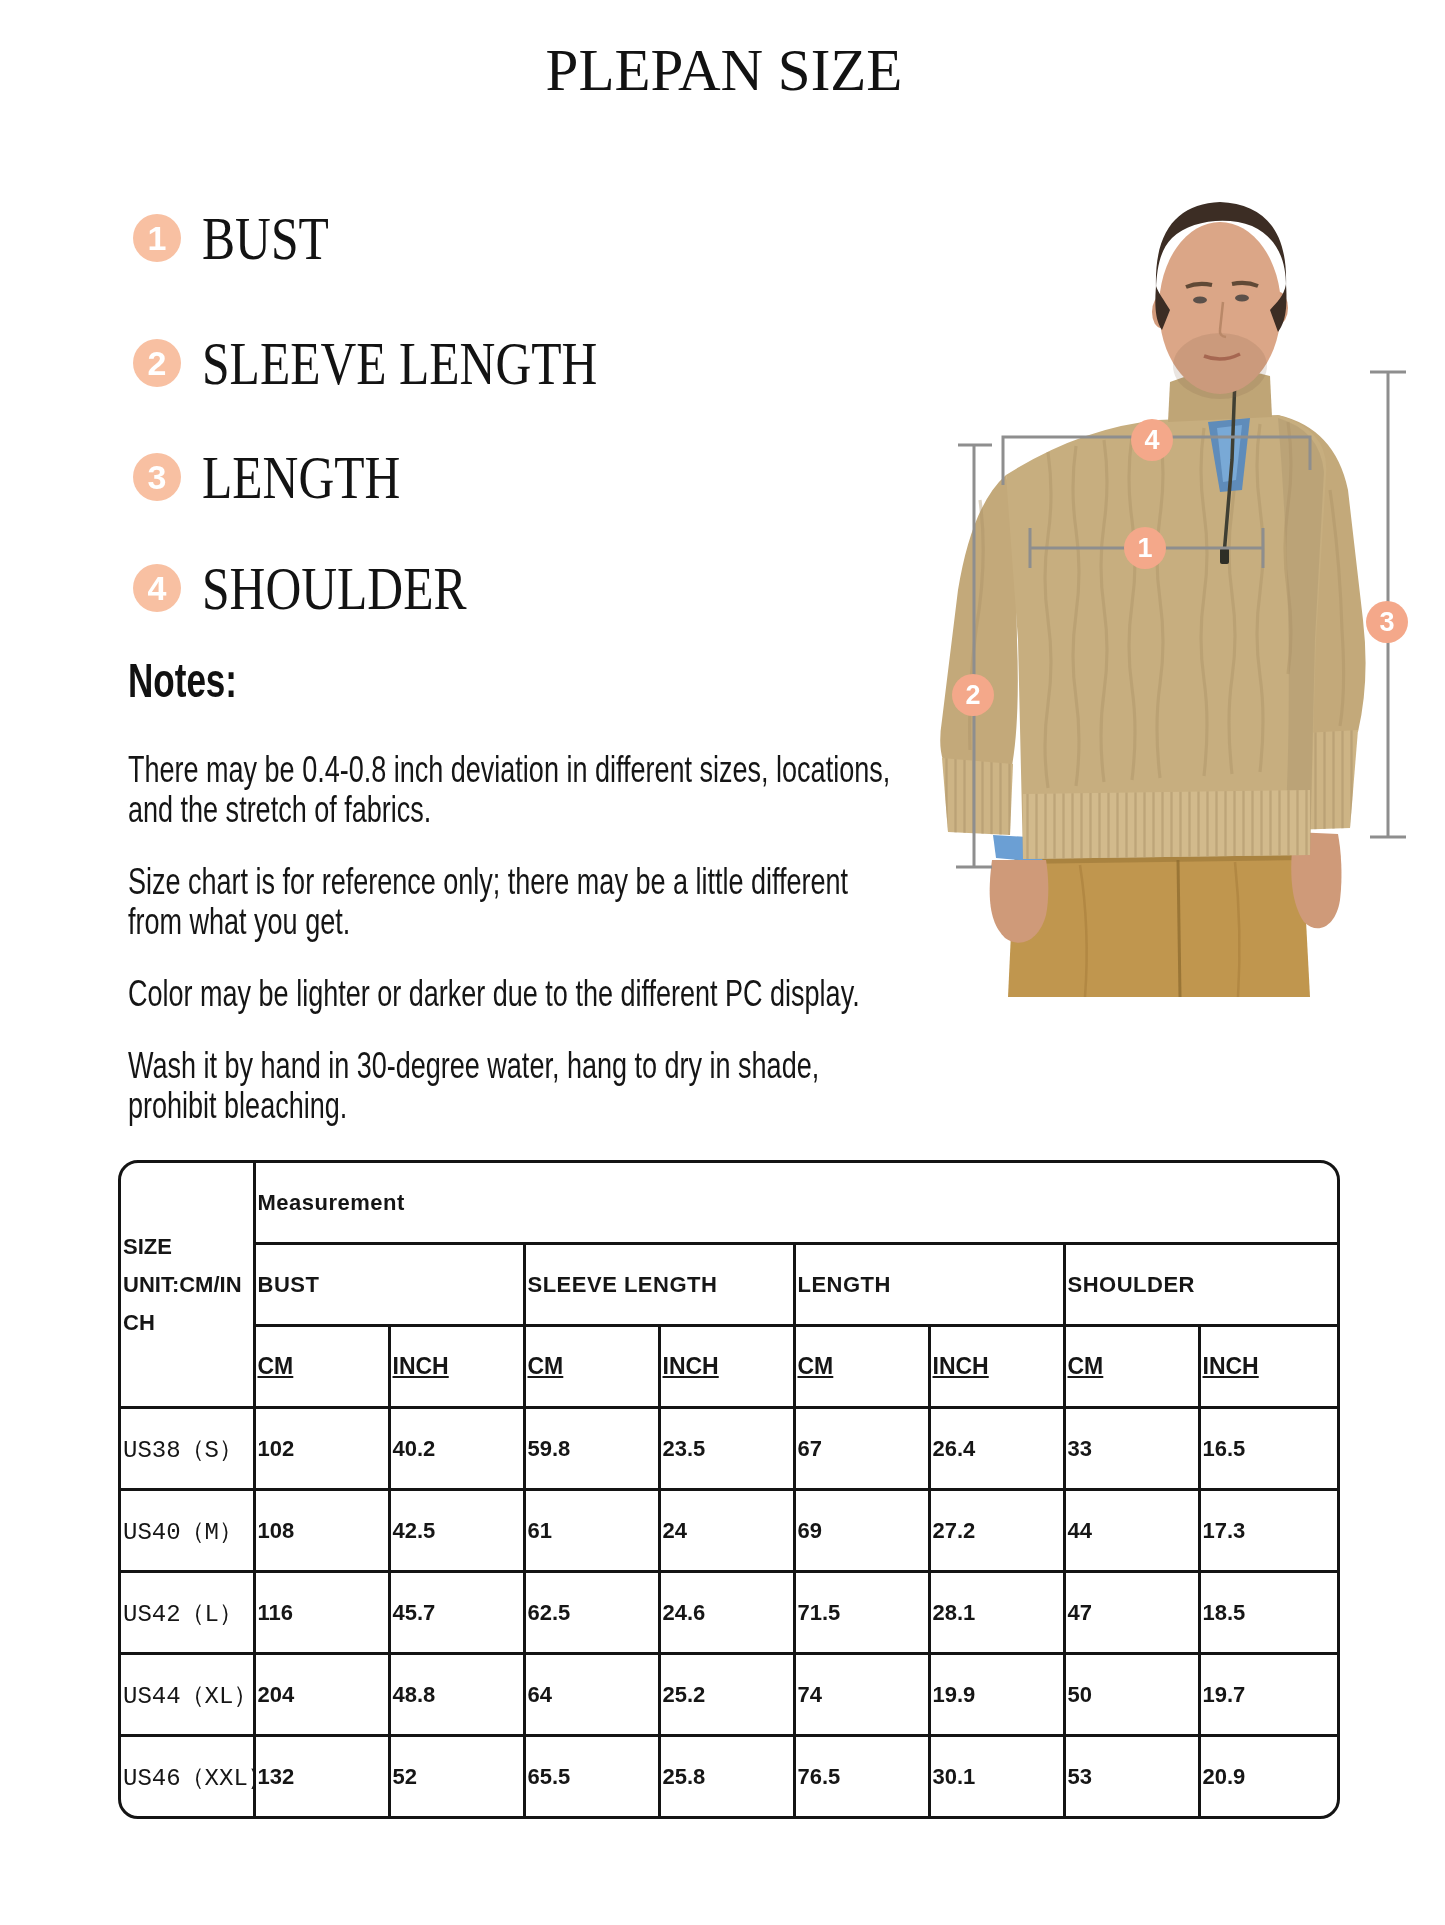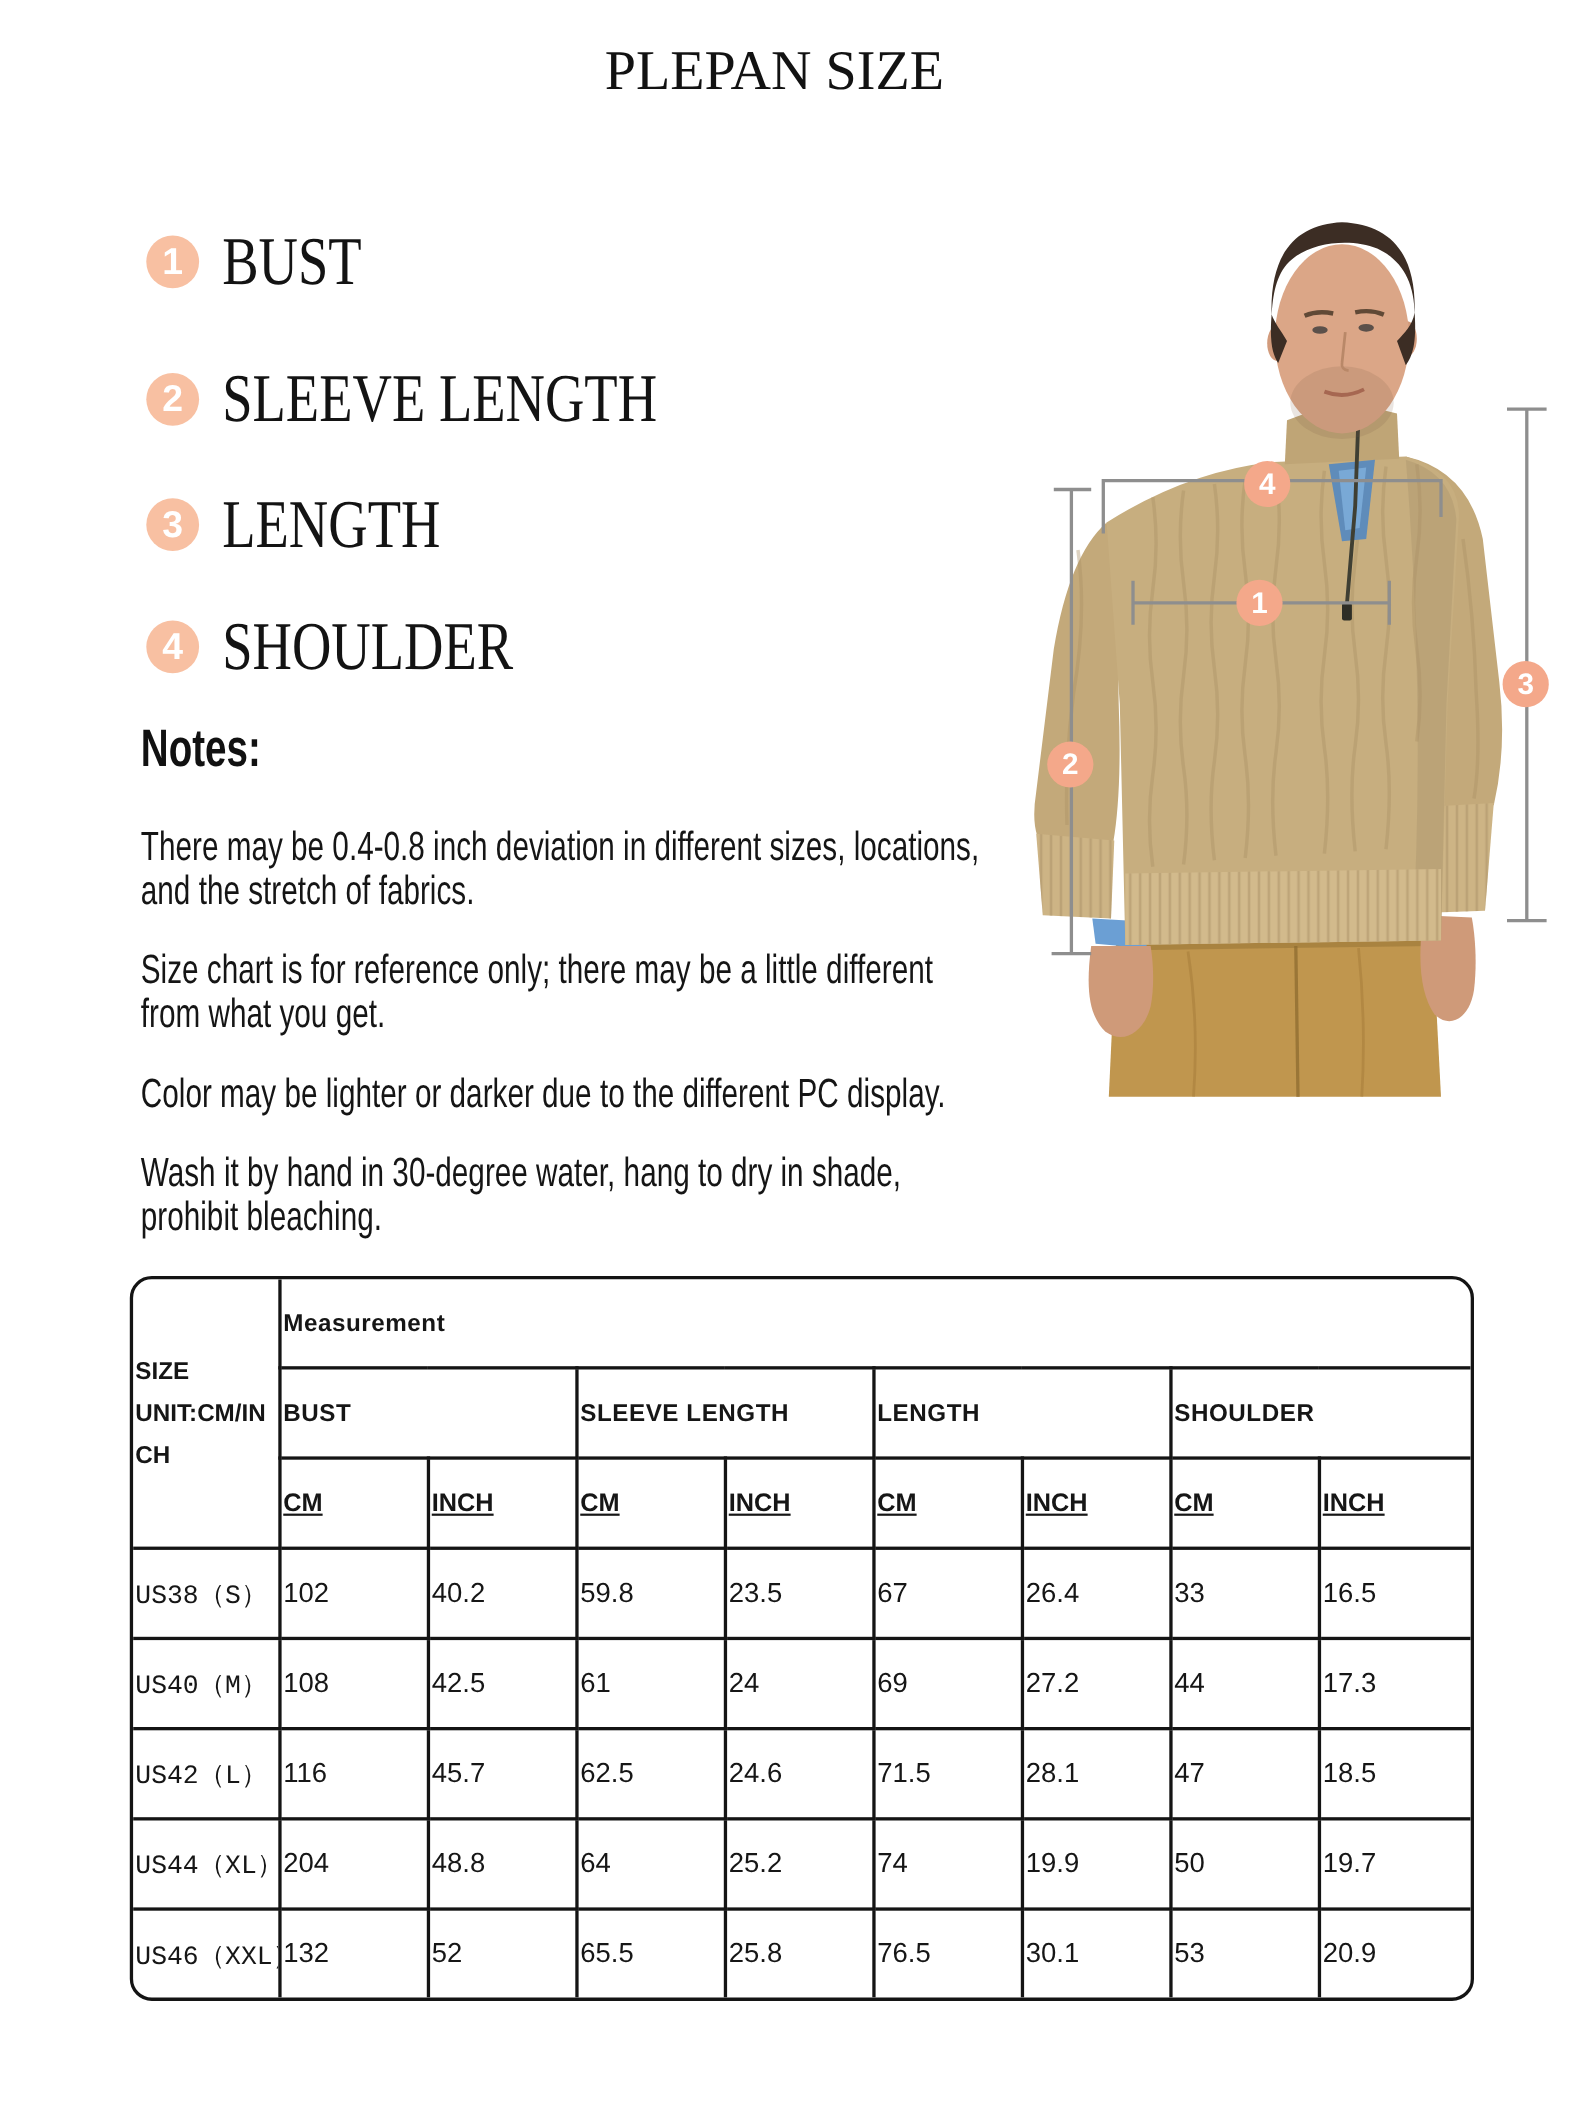--- a/index.html
+++ b/index.html
@@ -10,24 +10,24 @@
     background: #ffffff;
     overflow: hidden;
     font-family: "Liberation Sans", sans-serif;
     color: #161616;
   }
 
   
   .title {
     position: absolute;
     top: 36px;
-    left: 704px;
+    left: 724px;
     transform: translateX(-50%);
     font-family: "Liberation Serif", serif;
-    font-size: 51px;
+    font-size: 59px;
     font-weight: 400;
     white-space: nowrap;
     color: #121212;
   }
 
   
   .legend-item {
     position: absolute;
     left: 133px;
     display: flex;
@@ -133,21 +133,21 @@
     font-size: 22px;
     font-weight: 700;
     line-height: 38px;
     overflow-wrap: break-word;
     word-wrap: break-word;
   }
   .h-measure { font-size: 22px; font-weight: 700; letter-spacing: 0.5px; }
   .h-group   { font-size: 22px; font-weight: 700; letter-spacing: 0.5px; }
   .h-unit    { font-size: 23px; font-weight: 700; text-decoration: underline; }
   .c-size    { font-family: Liberation Mono, monospace; font-size: 24px; font-weight: 400; white-space: nowrap; }
-  .c-val     { font-size: 25px; font-weight: 400; }
+  .c-val     { font-size: 22px; font-weight: 700; }
 </style>
 </head>
 <body>
 
 <div class="page">
 
   <div class="title">PLEPAN SIZE</div>
 
   <div class="legend-item" style="top:214px">
     <span class="legend-badge">1</span>

